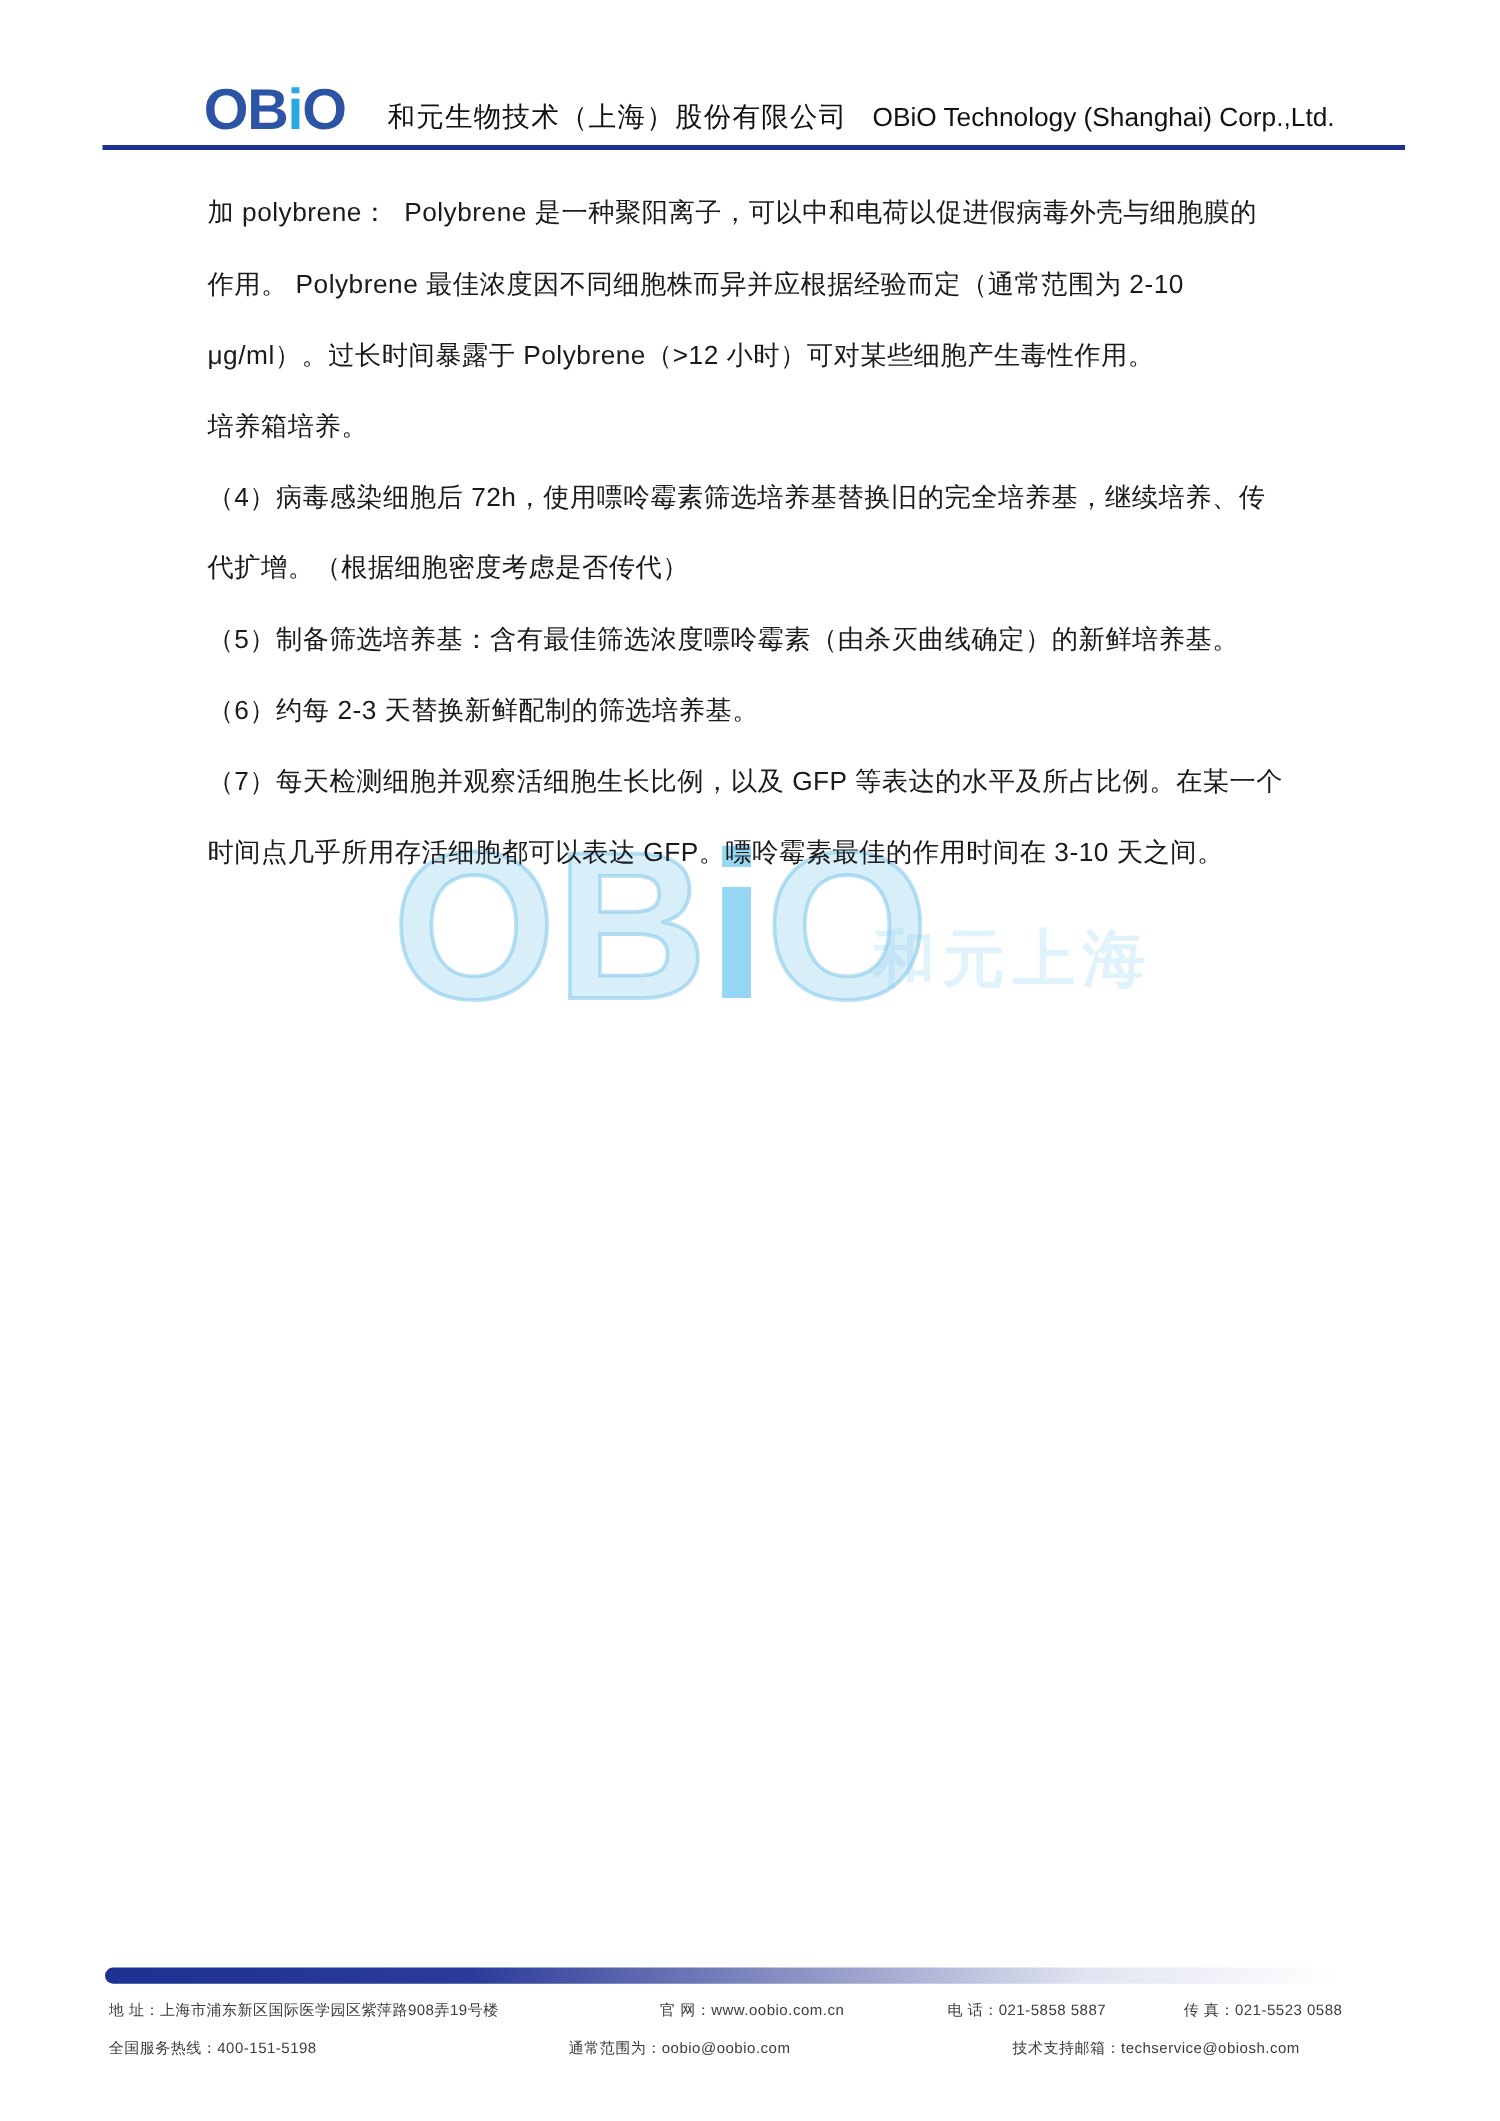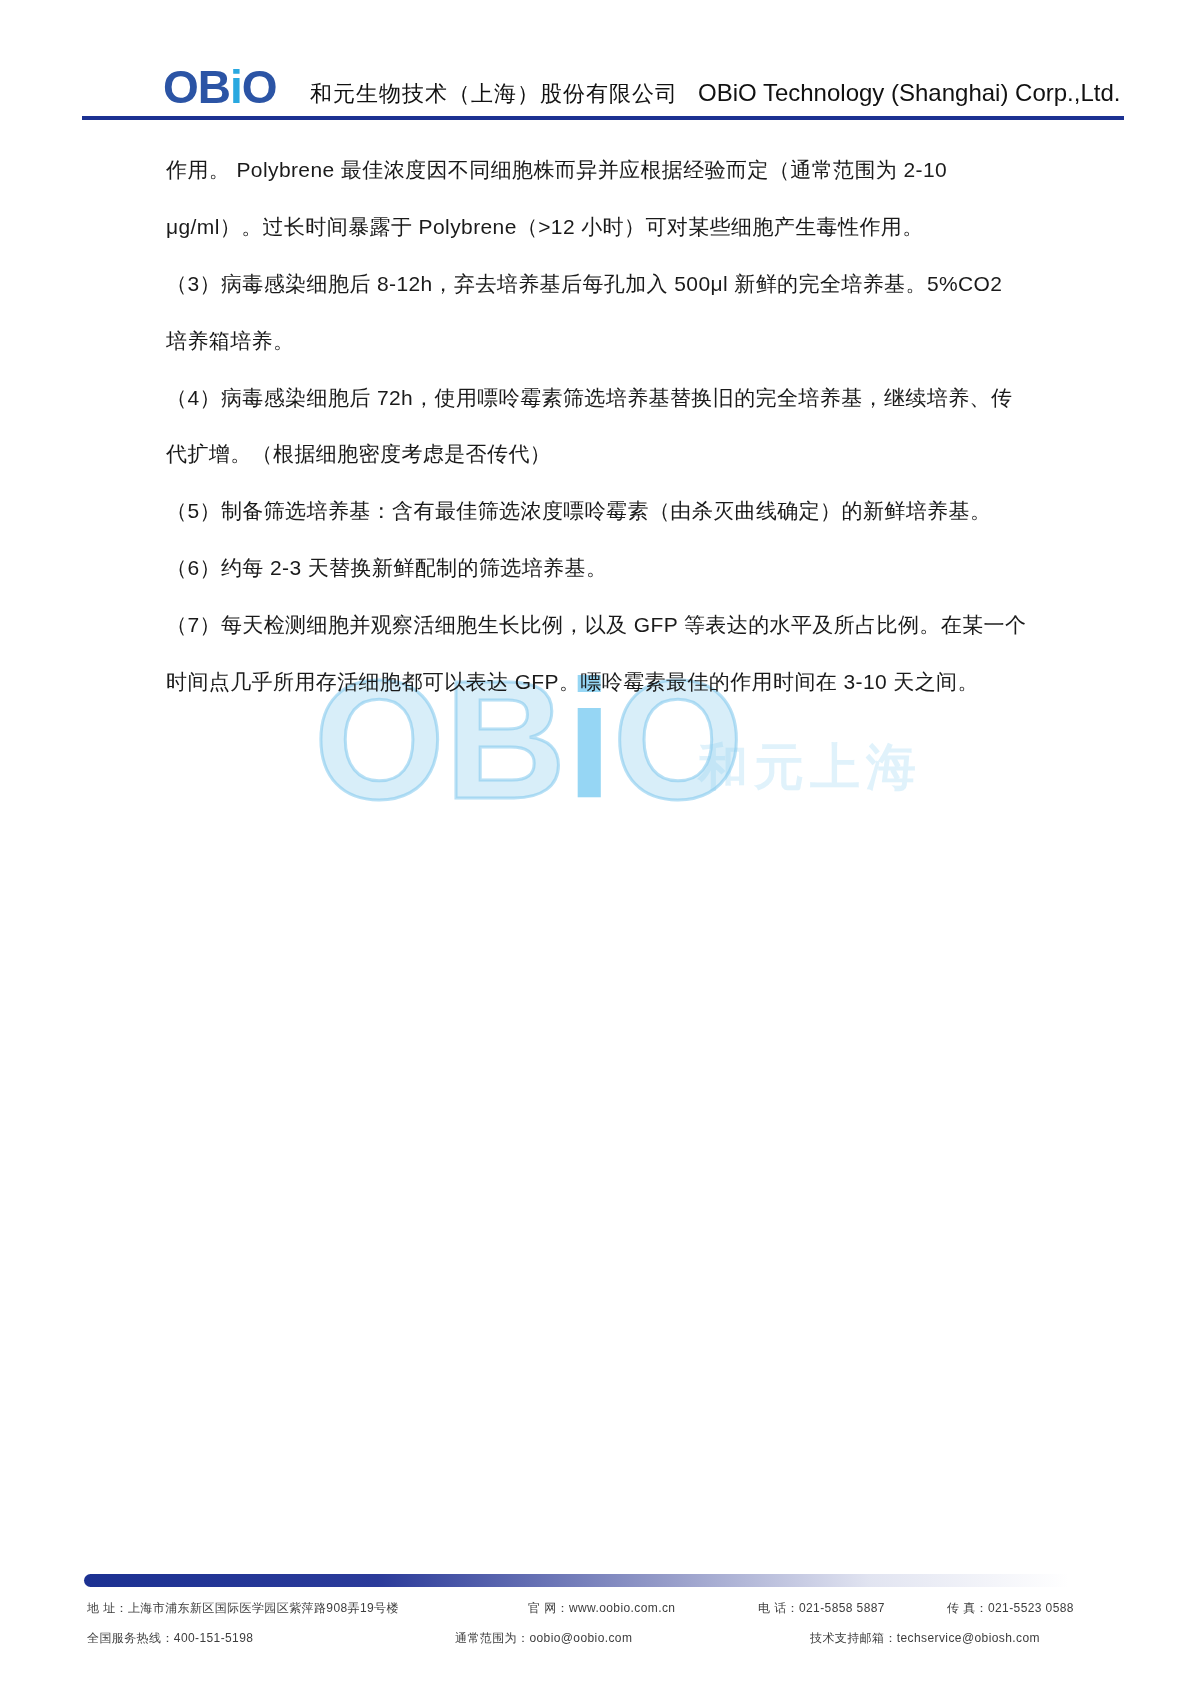--- a/index.html
+++ b/index.html
@@ -19,21 +19,21 @@
     line-height:1;z-index:3;
   }
   .logo .lg-navy{color:#2b54a5;}
   .logo .lg-cyan{color:#29a8e0;}
   .company{
     position:absolute;left:310px;top:79px;
     display:flex;align-items:baseline;gap:20px;
     color:#111;z-index:3;white-space:nowrap;
   }
   .company .cn{font-size:22px;font-weight:500;letter-spacing:1px;}
-  .company .en{font-size:24px;font-weight:500;letter-spacing:0px;}
+  .company .en{font-size:21px;font-weight:500;letter-spacing:0px;}
   .header-rule{
     position:absolute;left:82px;top:116px;width:1042px;height:4px;
     background:#1c3192;z-index:3;
   }
 
   
   .watermark{position:absolute;left:0;top:0;z-index:1;}
   .wm-logo{
     position:absolute;left:314px;top:656px;
     font-size:168px;font-weight:bold;line-height:1;
@@ -86,23 +86,23 @@
     <span class="en">OBiO Technology (Shanghai) Corp.,Ltd.</span>
   </div>
   <div class="header-rule"></div>
 
   <div class="watermark">
     <span class="wm-logo"><span>OB</span><span class="wm-i">i</span><span>O</span></span>
     <span class="wm-cn">和元上海</span>
   </div>
 
   <div class="doc-body">
+    <div class="body-line">加 polybrene：  Polybrene 是一种聚阳离子，可以中和电荷以促进假病毒外壳与细胞膜的</div>
     <div class="body-line">作用。 Polybrene 最佳浓度因不同细胞株而异并应根据经验而定（通常范围为 2-10</div>
     <div class="body-line">μg/ml）。过长时间暴露于 Polybrene（&gt;12 小时）可对某些细胞产生毒性作用。</div>
-    <div class="body-line">（3）病毒感染细胞后 8-12h，弃去培养基后每孔加入 500μl 新鲜的完全培养基。5%CO2</div>
     <div class="body-line">培养箱培养。</div>
     <div class="body-line">（4）病毒感染细胞后 72h，使用嘌呤霉素筛选培养基替换旧的完全培养基，继续培养、传</div>
     <div class="body-line">代扩增。（根据细胞密度考虑是否传代）</div>
     <div class="body-line">（5）制备筛选培养基：含有最佳筛选浓度嘌呤霉素（由杀灭曲线确定）的新鲜培养基。</div>
     <div class="body-line">（6）约每 2-3 天替换新鲜配制的筛选培养基。</div>
     <div class="body-line">（7）每天检测细胞并观察活细胞生长比例，以及 GFP 等表达的水平及所占比例。在某一个</div>
     <div class="body-line">时间点几乎所用存活细胞都可以表达 GFP。嘌呤霉素最佳的作用时间在 3-10 天之间。</div>
   </div>
 
   <div class="footer-bar"></div>

